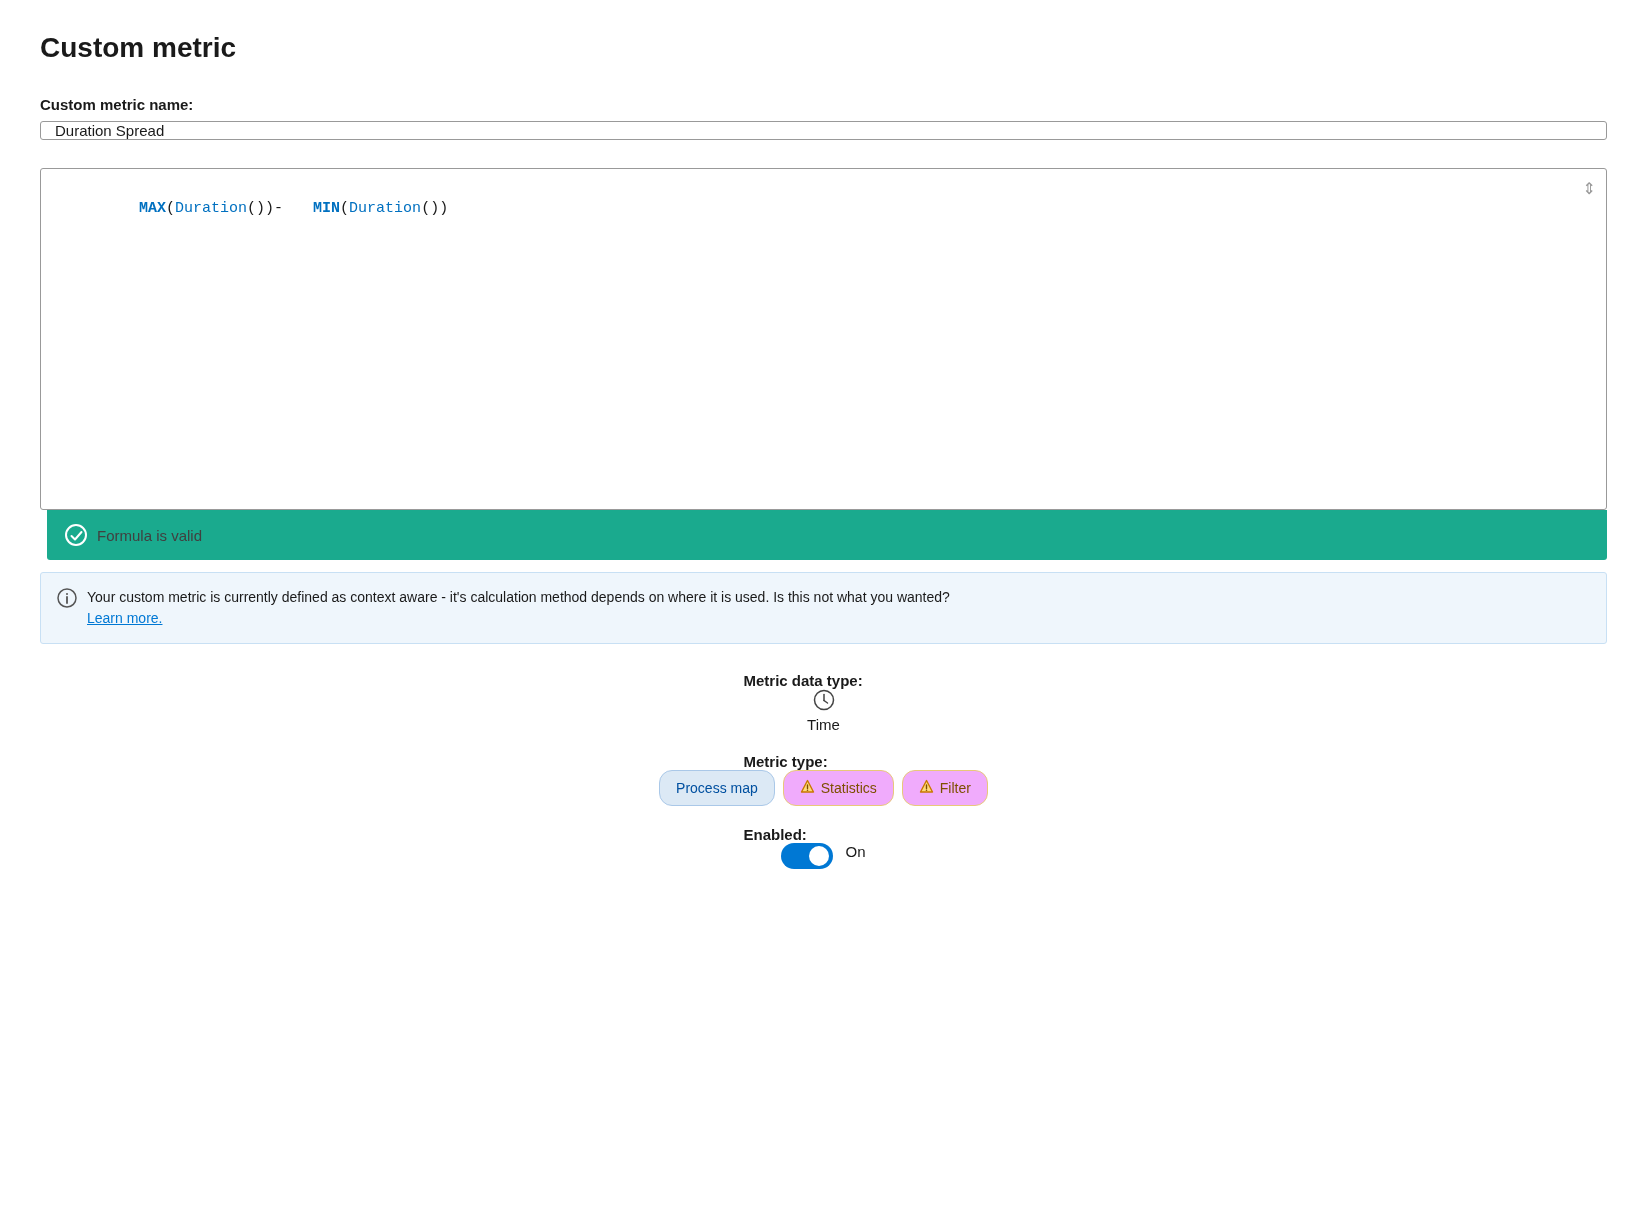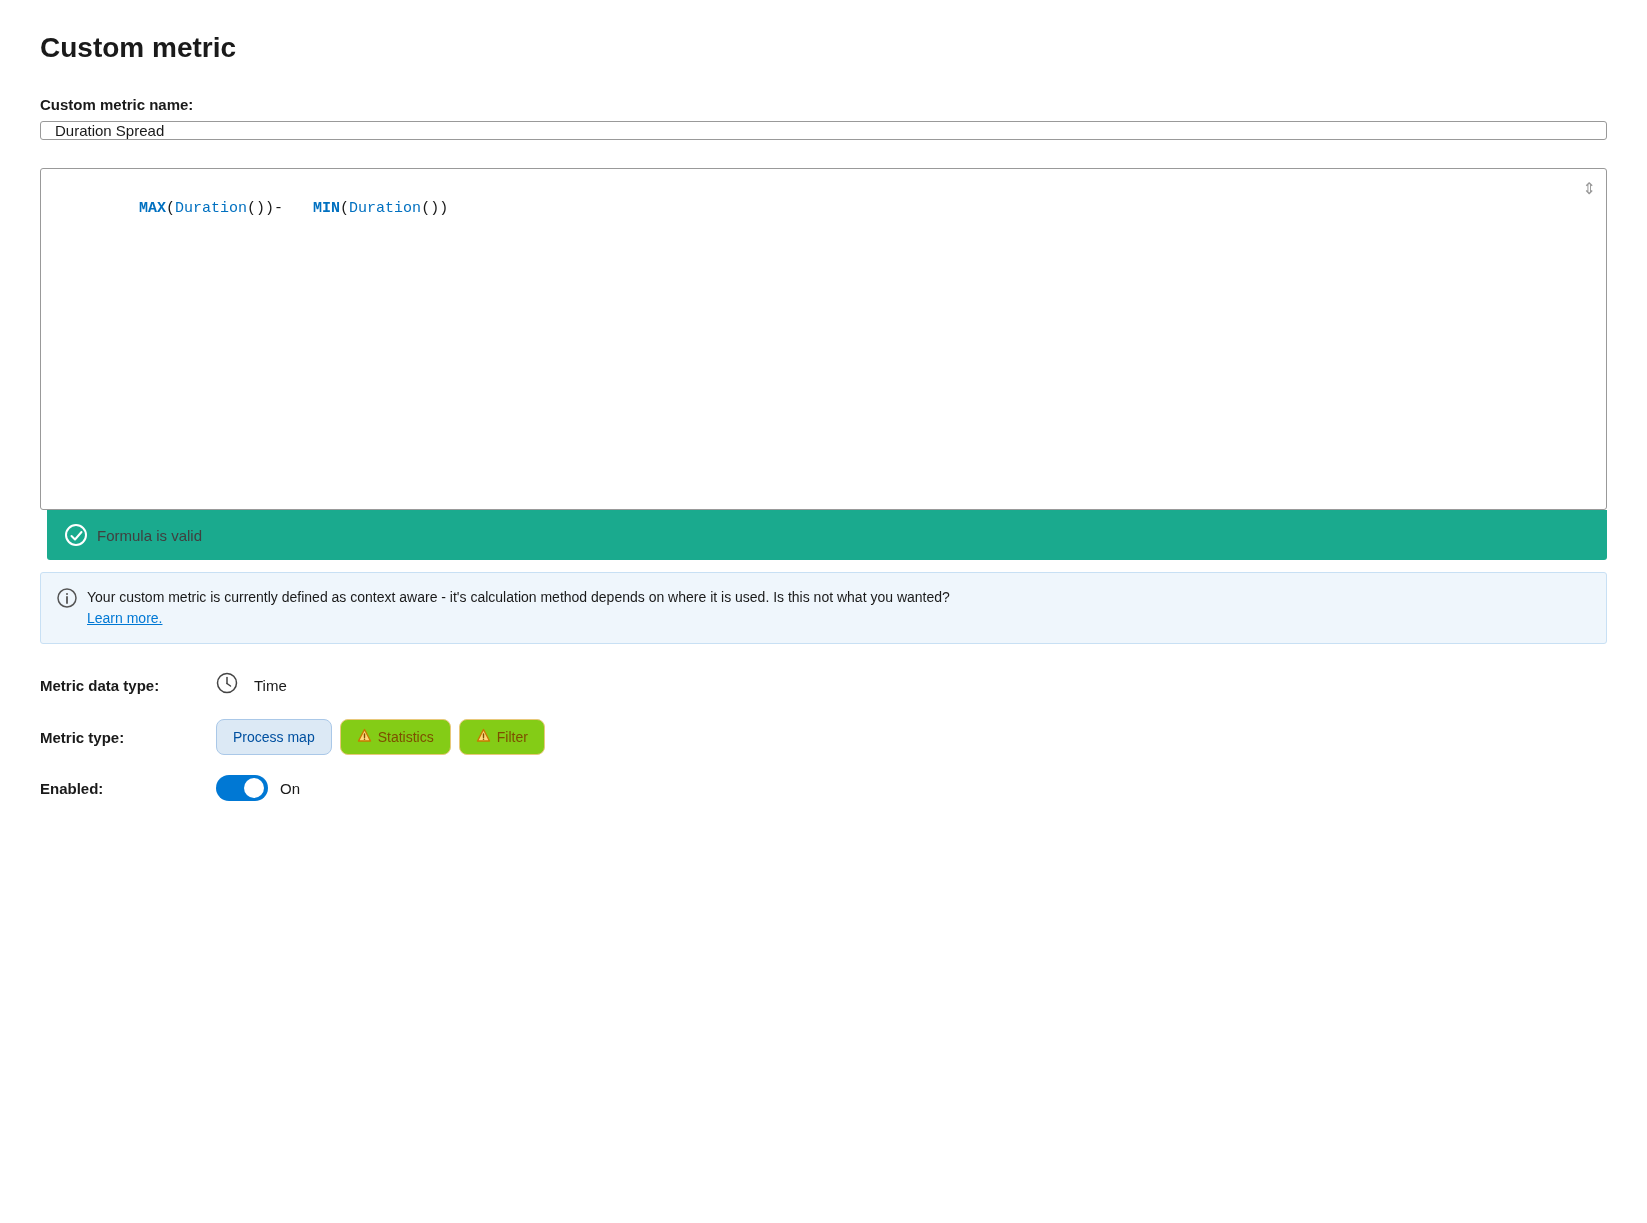--- a/index.html
+++ b/index.html
@@ -123,22 +123,22 @@
       margin-top: 1px;
     }
     .info-banner a {
       color: #0078d4;
       text-decoration: underline;
       cursor: pointer;
     }
     .field-row {
       display: flex;
       align-items: center;
-      gap: 16px;
       margin-bottom: 20px;
+      flex-direction: column;
     }
     .field-row-label {
       font-size: 15px;
       font-weight: 600;
       min-width: 160px;
     }
     .data-type-icon {
       color: #555;
       font-size: 18px;
     }
@@ -149,43 +149,43 @@
     }
     .metric-type-badges {
       display: flex;
       gap: 8px;
     }
     .badge {
       display: flex;
       align-items: center;
       gap: 6px;
       padding: 8px 16px;
-      border-radius: 8px;
+      border-radius: 13px;
       font-size: 14px;
       font-weight: 500;
       border: 1px solid transparent;
       cursor: default;
     }
     .badge-blue {
       background: #dce9f5;
       color: #0050a0;
       border-color: #aac8e8;
     }
     .badge-orange {
-      background: #84cc16;
+      background: #f0abfc;
       color: #7d4f00;
       border-color: #e8c87a;
     }
     .badge-warning-icon {
       color: #e6a817;
       font-size: 14px;
     }
     .toggle-wrapper {
       display: flex;
-      align-items: center;
+      align-items: flex-start;
       gap: 12px;
     }
     .toggle {
       position: relative;
       width: 52px;
       height: 26px;
     }
     .toggle input {
       opacity: 0;
       width: 0;

